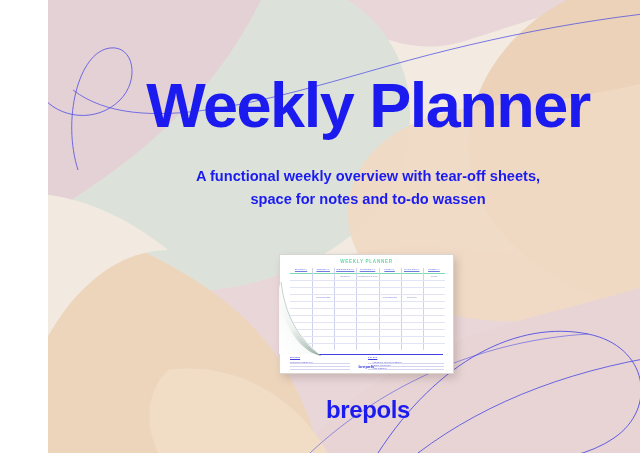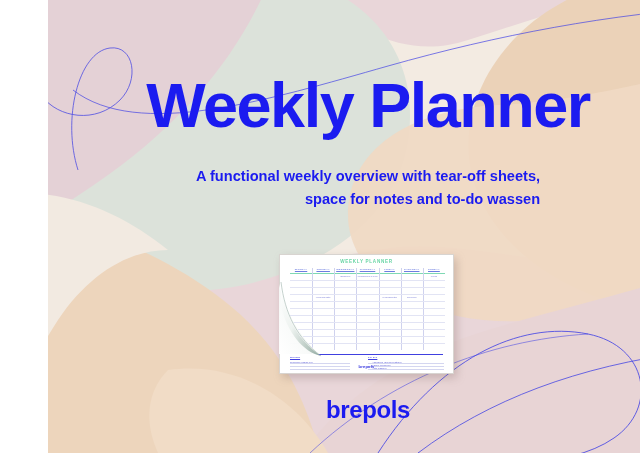--- a/index.html
+++ b/index.html
@@ -29,21 +29,21 @@
     line-height:1.0;
     color:#1B1BF0;
     white-space:nowrap;
   }
   #subtitle {
     margin-top:28px;
     font-size:14.6px;
     font-weight:700;
     line-height:1.55;
     color:#1B1BF0;
-    text-align:right;
+    text-align:center;
     white-space:nowrap;
   }
   #subtitle .line { display:block; }
 
   
   #planner-wrap {
     position:absolute;
     left:231px; top:254px;
     width:178px; height:124px;
   }

